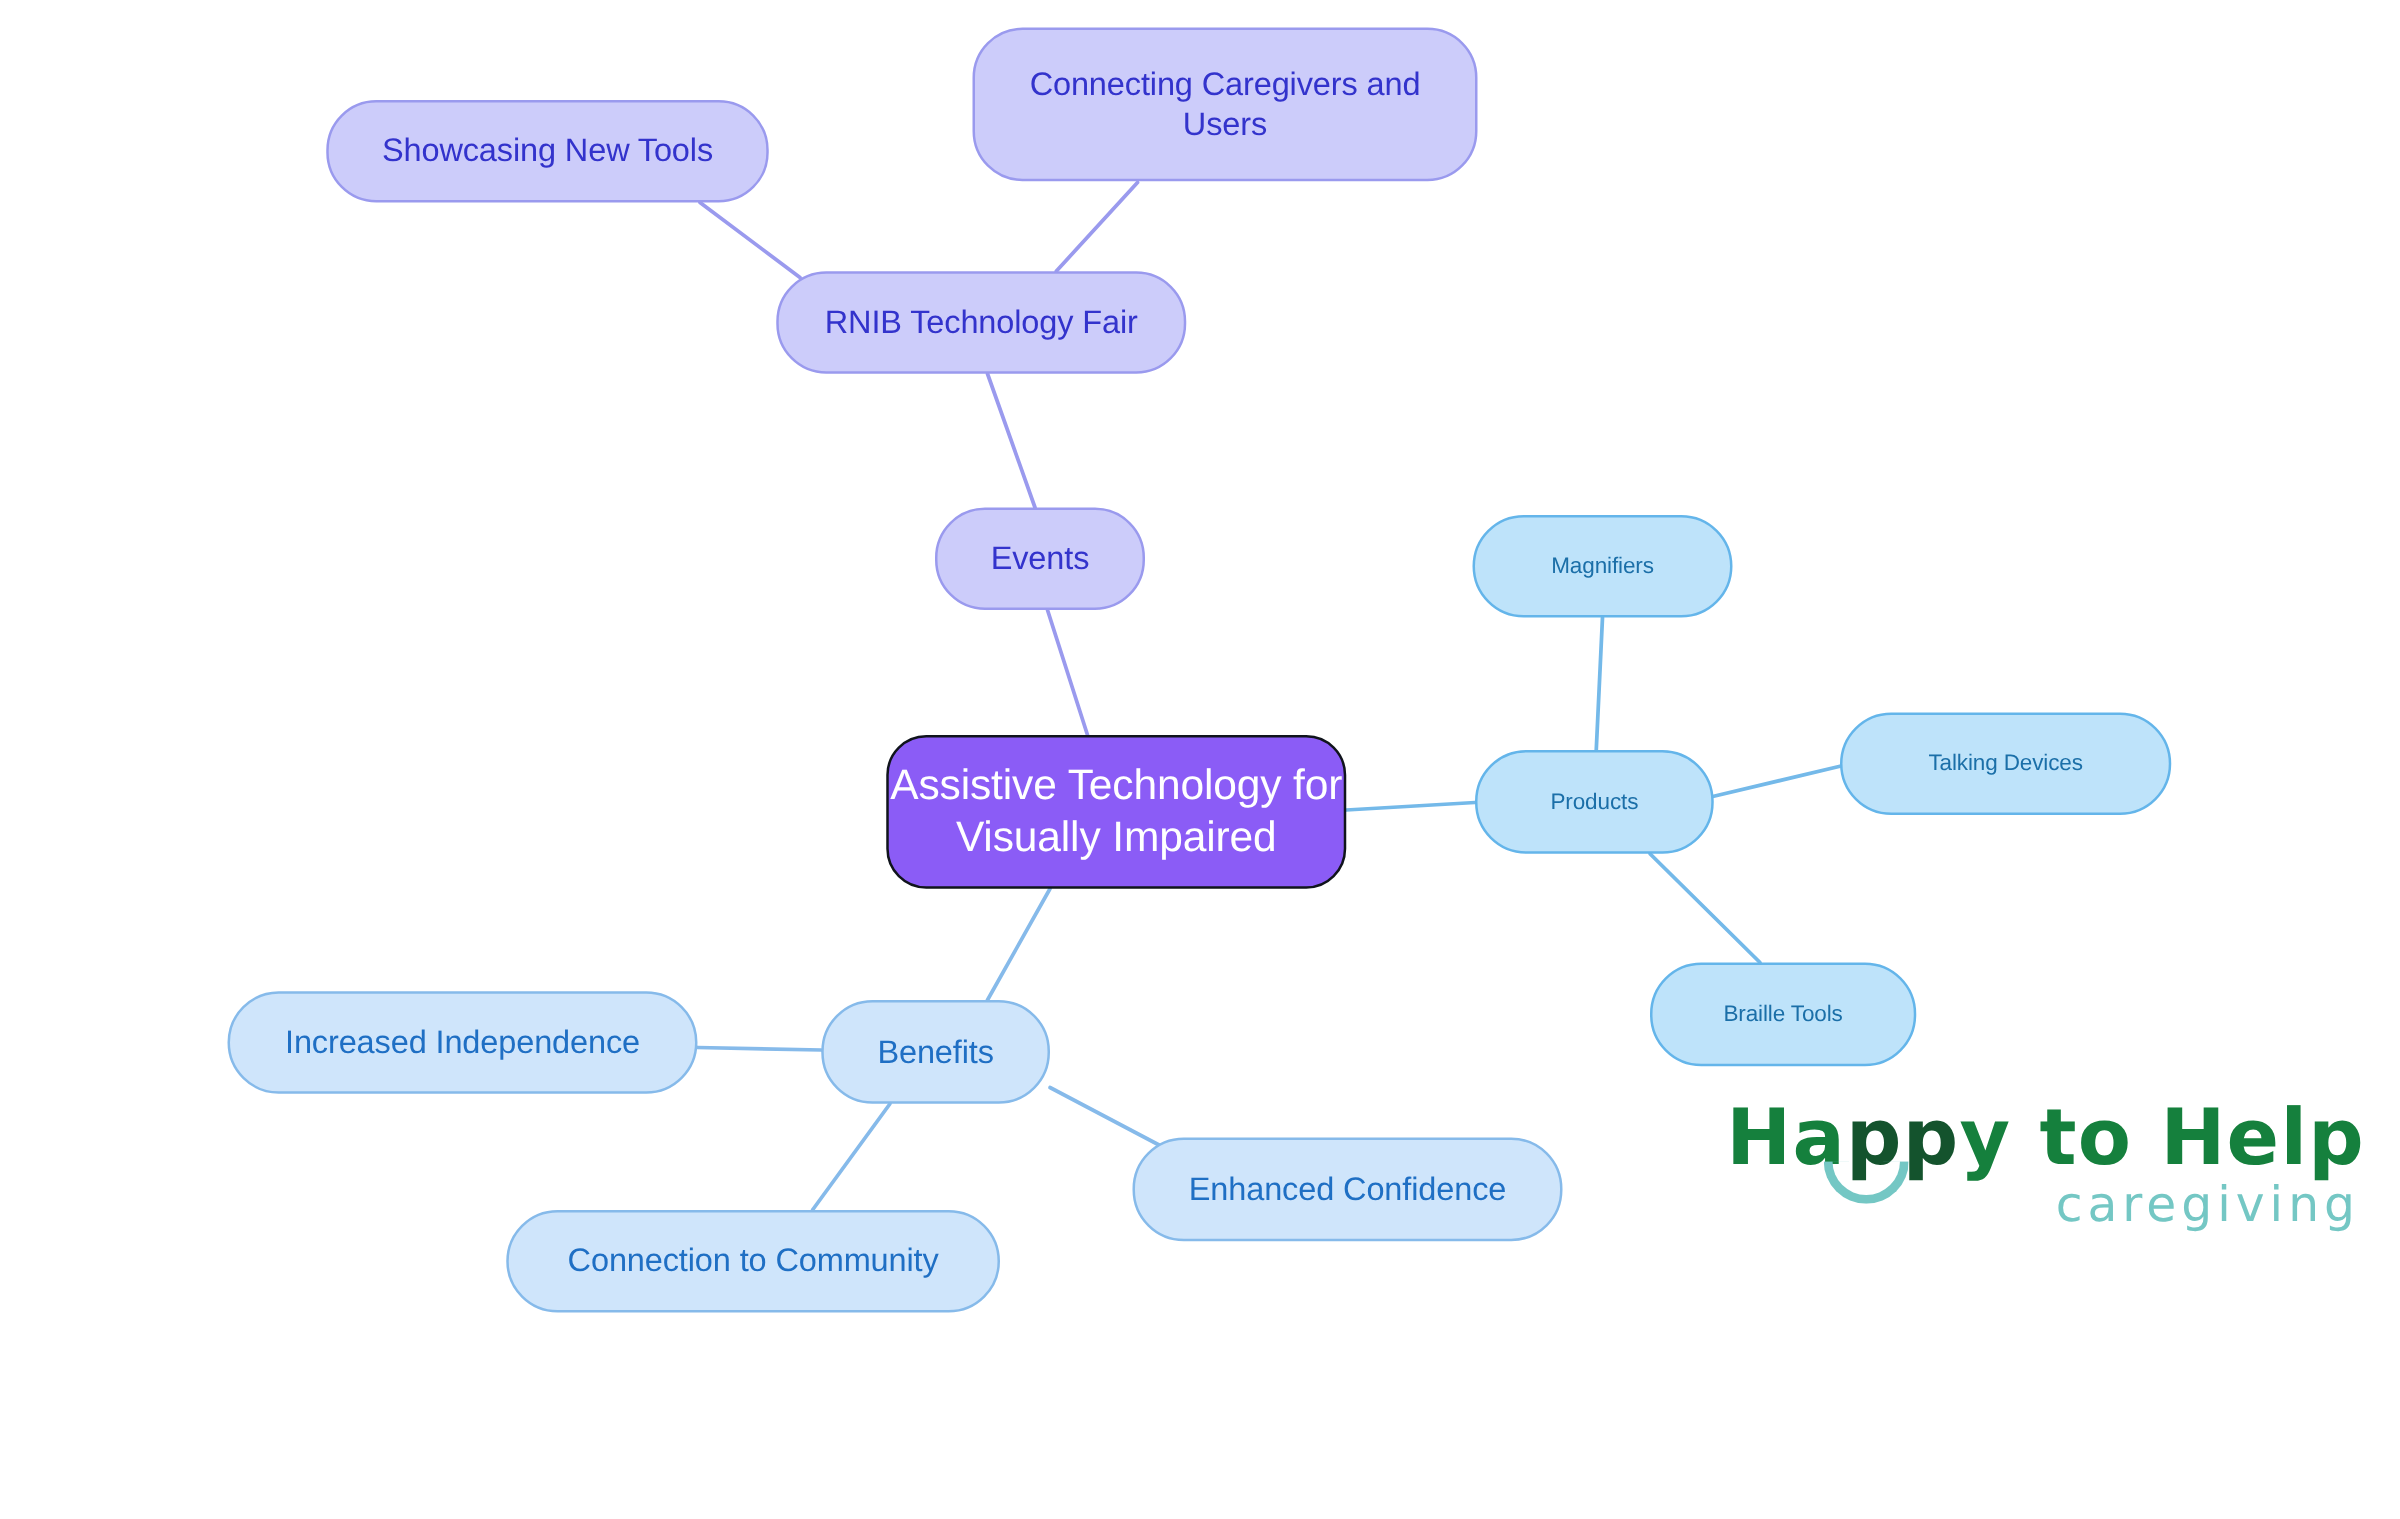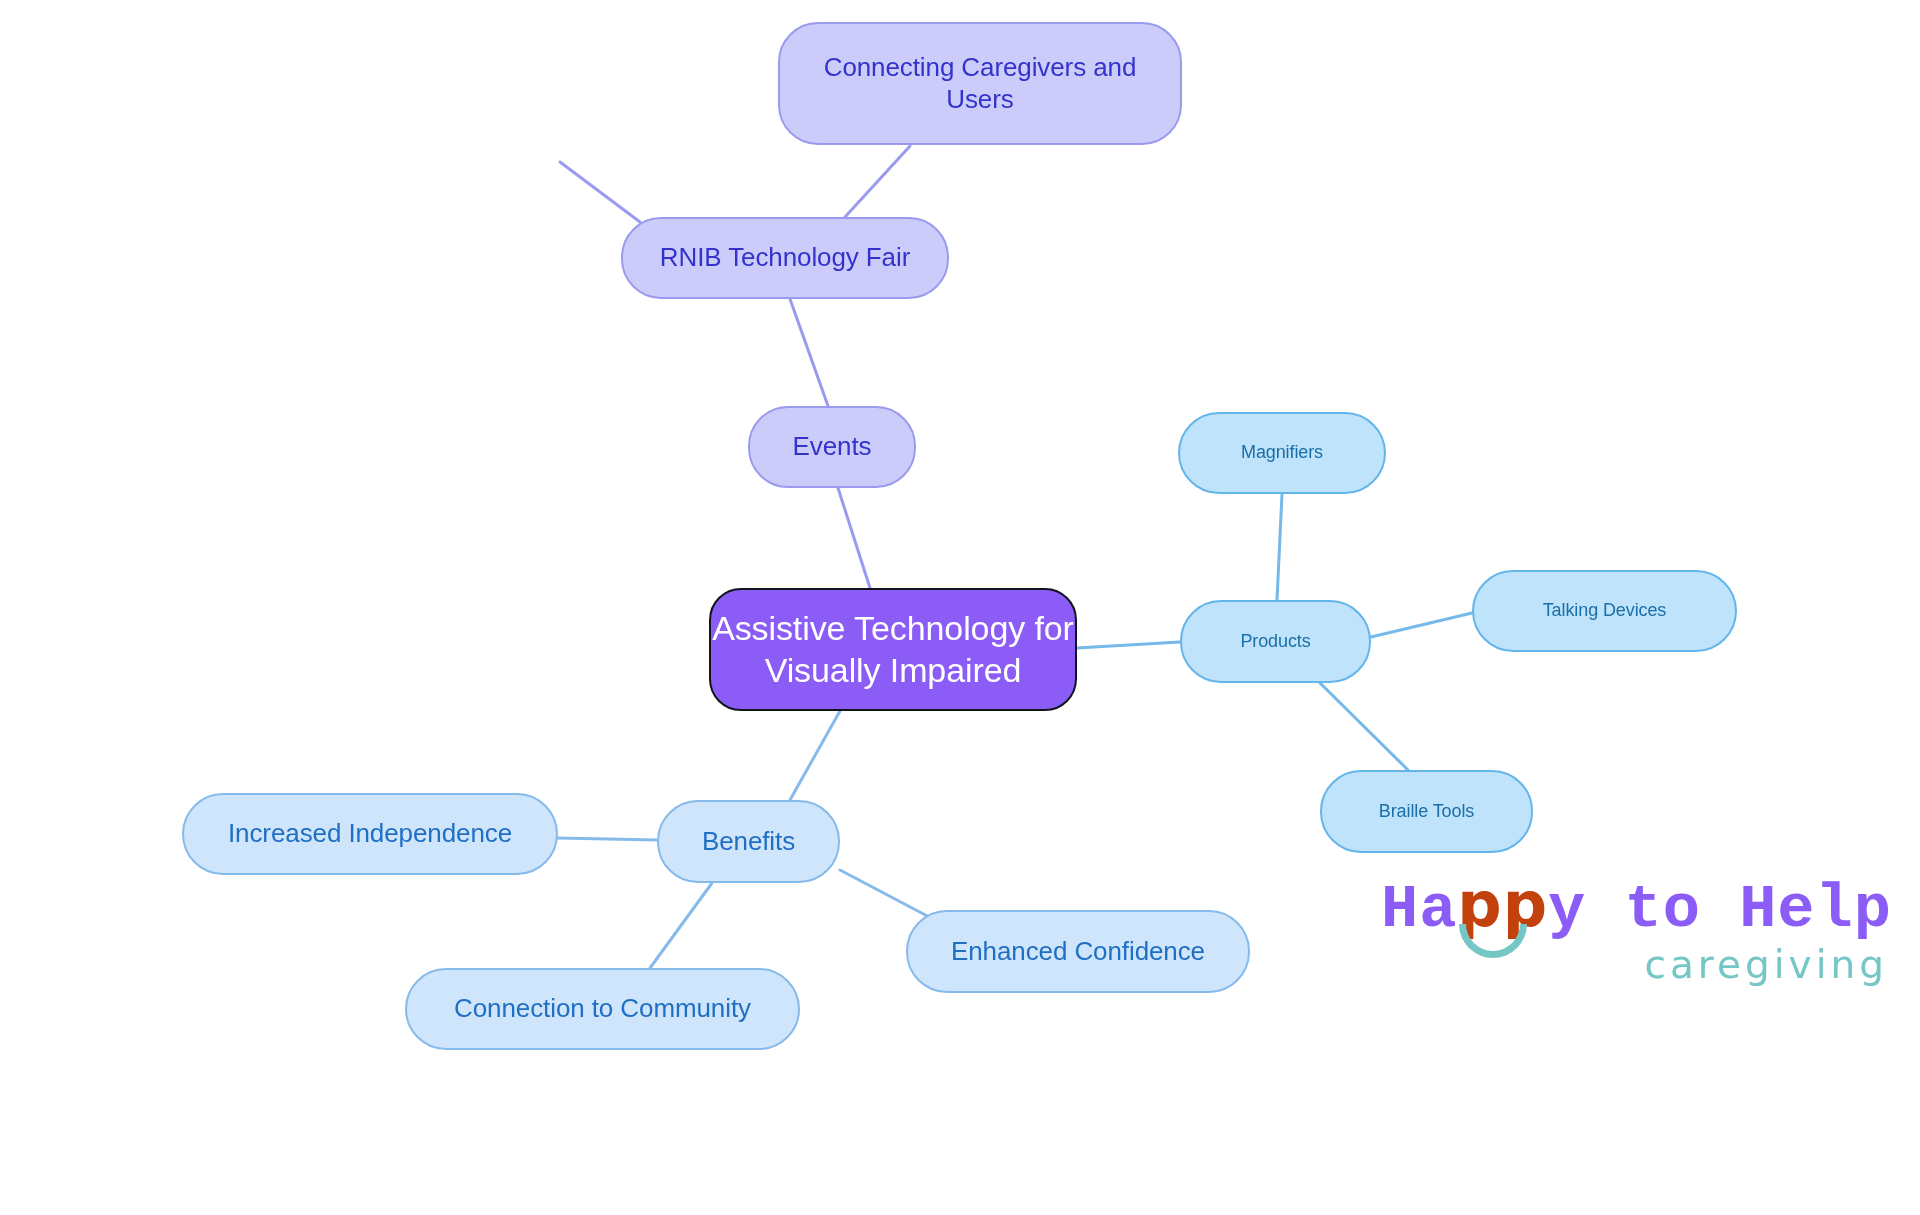--- a/index.html
+++ b/index.html
@@ -80,22 +80,22 @@
   }
   .logo-main {
     font-family: "DejaVu Sans", sans-serif;
     font-weight: bold;
     font-size: 62px;
     letter-spacing: 1px;
     line-height: 1;
     position: relative;
     white-space: nowrap;
   }
-  .logo-coral { color: #8b5cf6; font-family: Liberation Mono, monospace; }
-  .logo-teal  { color: #c2410c; }
+  .logo-coral { color: #15803d; }
+  .logo-teal  { color: #14532d; }
   .smile {
     position: absolute;
     left: 78px;
     top: 50px;
     width: 54px;
     height: 27px;
     border: 7px solid #74c7c4;
     border-top: none;
     border-radius: 0 0 40px 40px;
   }
@@ -130,20 +130,23 @@
         <line x1="712" y1="883" x2="650" y2="968" stroke="#86baea"></line>
         <line x1="840" y1="870" x2="950" y2="928" stroke="#86baea"></line>
       </g>
   </svg>
 
   <div class="node purple" style="left:778px; top:22px; width:404px; height:123px;">
     <span>Connecting Caregivers and
 Users</span>
   </div>
 
+  <div class="node purple" style="left:261px; top:80px; width:354px; height:82px;">
+    <span>Showcasing New Tools</span>
+  </div>
 
   <div class="node purple" style="left:621px; top:217px; width:328px; height:82px;">
     <span>RNIB Technology Fair</span>
   </div>
 
   <div class="node purple" style="left:748px; top:406px; width:168px; height:82px;">
     <span>Events</span>
   </div>
 
   <div class="node root" style="left:709px; top:588px; width:368px; height:123px;">

